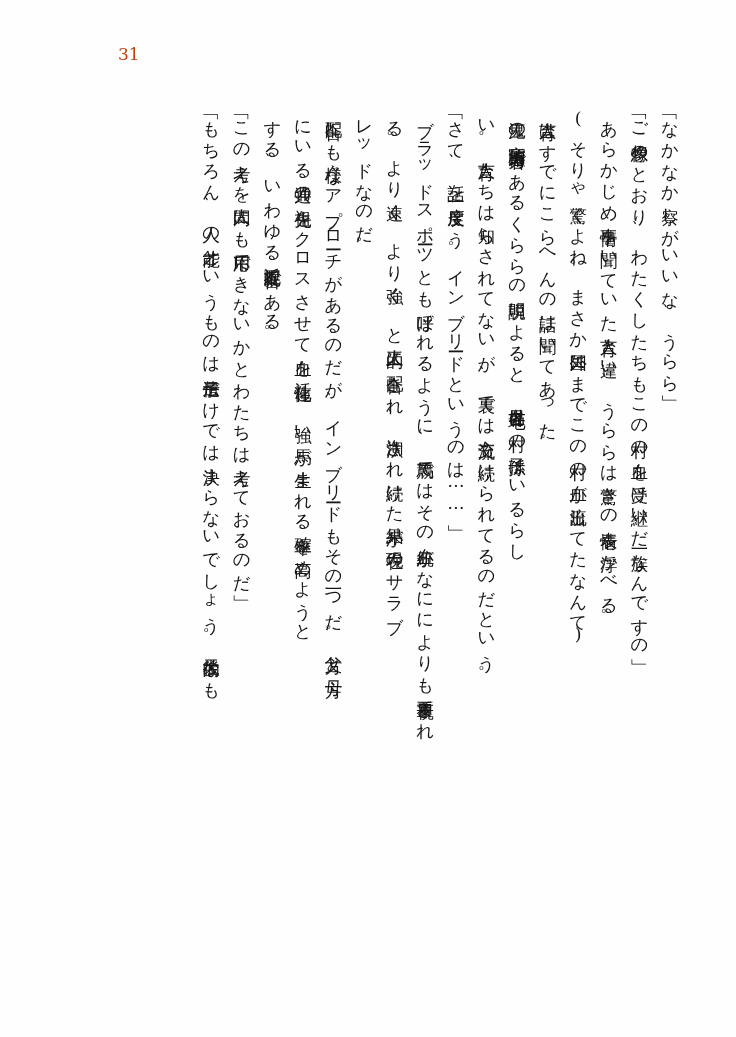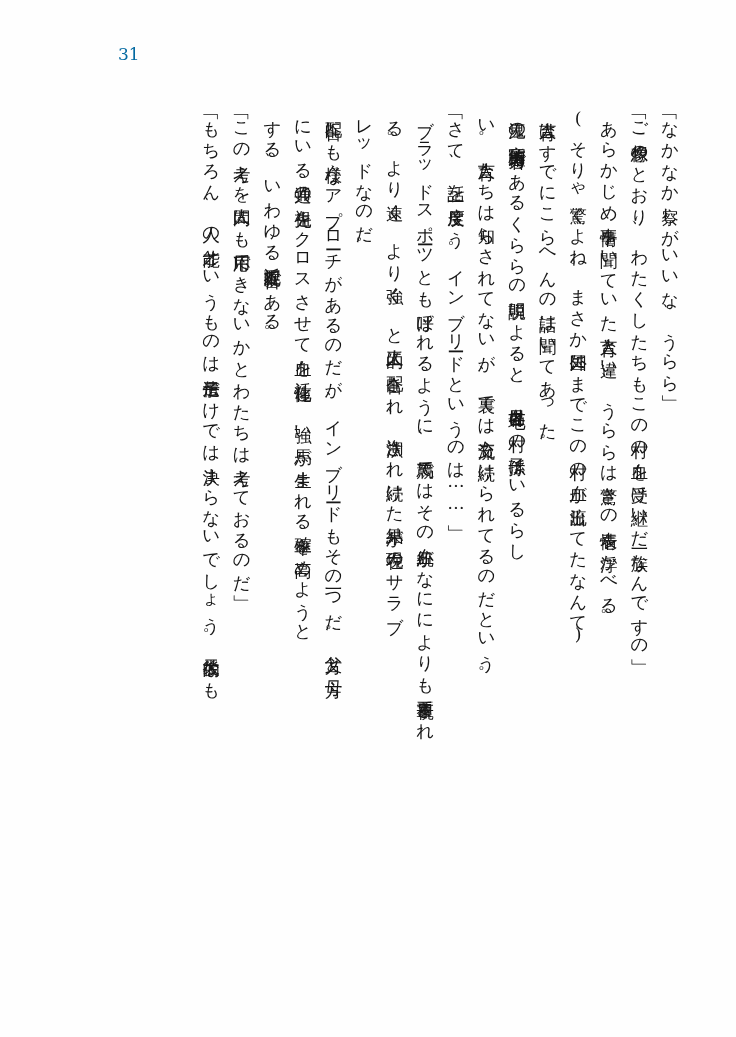--- a/index.html
+++ b/index.html
@@ -19,21 +19,21 @@
     width: 736px;
     height: 1037px;
     background: #fefefe;
   }
   #page-number {
     position: absolute;
     top: 44px;
     left: 118px;
     font-size: 17px;
     font-family: "DejaVu Serif", "Liberation Serif", serif;
-    color: #0369a1;
+    color: #c2410c;
     letter-spacing: 0;
   }
   #text-body {
     position: absolute;
     top: 108px;
     right: 58px;
     bottom: 60px;
     left: 72px;
     display: flex;
     flex-direction: row-reverse;

